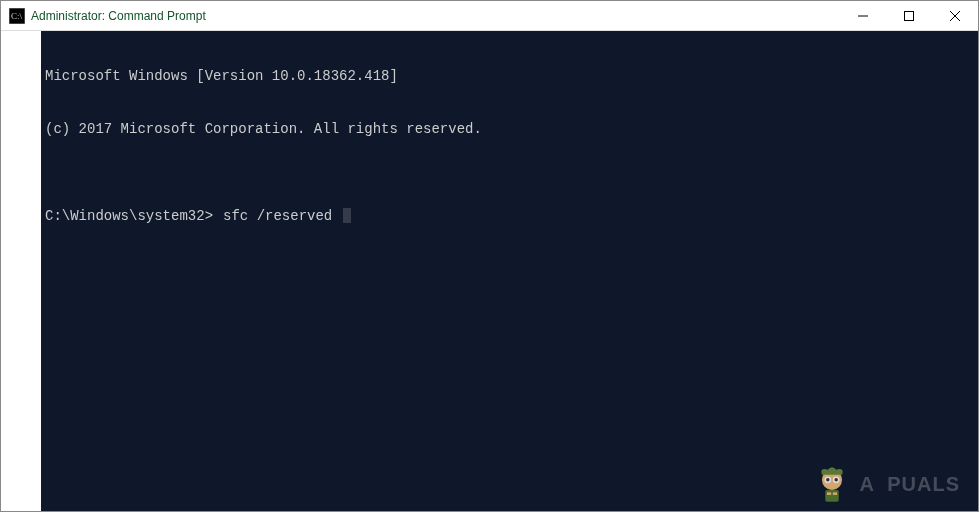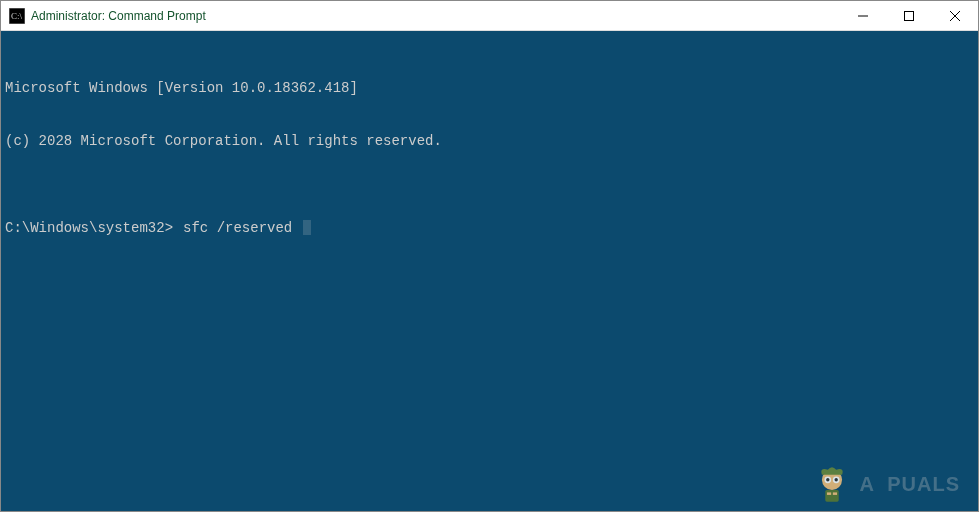--- a/index.html
+++ b/index.html
@@ -62,29 +62,30 @@
       background: transparent;
       border: none;
       cursor: pointer;
     }
     .titlebar-btn svg {
       width: 10px;
       height: 10px;
     }
     .terminal {
       flex: 1;
-      background: #0c4a6e;
+      background: #0f172a;
       color: #cccccc;
       font-family: Consolas, "Courier New", monospace;
       font-size: 14px;
       line-height: 1.25;
-      padding: 14px 4px;
+      padding: 2px 4px;
       overflow: hidden;
       white-space: pre;
       position: relative;
+      margin-left: 40px;
     }
     .terminal-line {
       white-space: pre;
     }
     .prompt-line {
       display: flex;
       gap: 10px;
     }
     .cursor {
       display: inline-block;
@@ -143,21 +144,21 @@
       <button class="titlebar-btn close">
         <svg viewBox="0 0 10 10">
           <line x1="0" y1="0" x2="10" y2="10" stroke="#000" stroke-width="1"></line>
           <line x1="10" y1="0" x2="0" y2="10" stroke="#000" stroke-width="1"></line>
         </svg>
       </button>
     </div>
   </div>
   <div class="terminal">
     <div class="terminal-line">Microsoft Windows [Version 10.0.18362.418]</div>
-    <div class="terminal-line">(c) 2028 Microsoft Corporation. All rights reserved.</div>
+    <div class="terminal-line">(c) 2017 Microsoft Corporation. All rights reserved.</div>
     <div class="terminal-line"></div>
     <div class="prompt-line">
       <span>C:\Windows\system32&gt;</span><span>sfc /reserved</span><span class="cursor"></span>
     </div>
 
     <div class="watermark">
       <svg class="watermark-mascot" viewBox="0 0 50 50">
         <circle cx="25" cy="20" r="12" fill="#f4c07a"></circle>
         <path d="M13 14 Q10 5 20 8 Q25 2 30 8 Q40 5 37 14" fill="#6a8a3a"></path>
         <circle cx="20" cy="20" r="4" fill="#fff"></circle>

